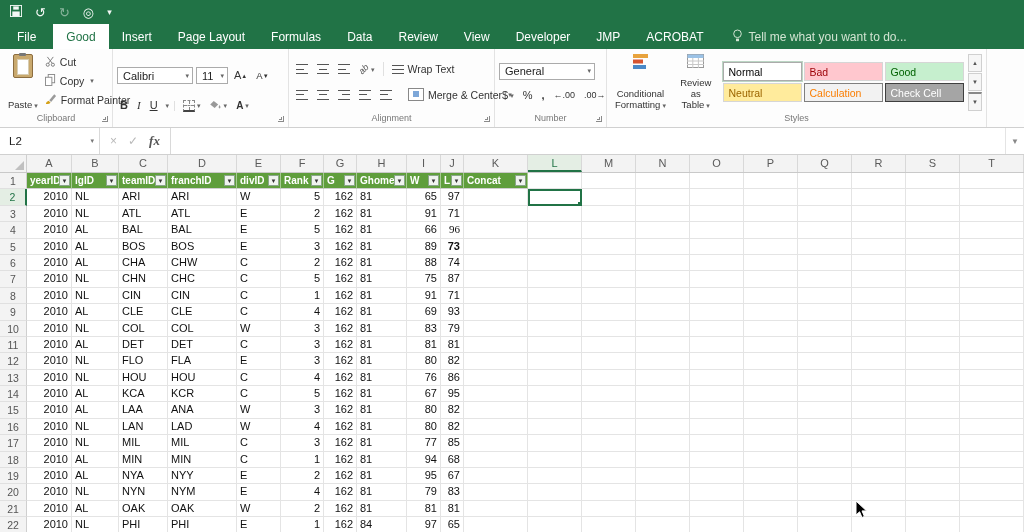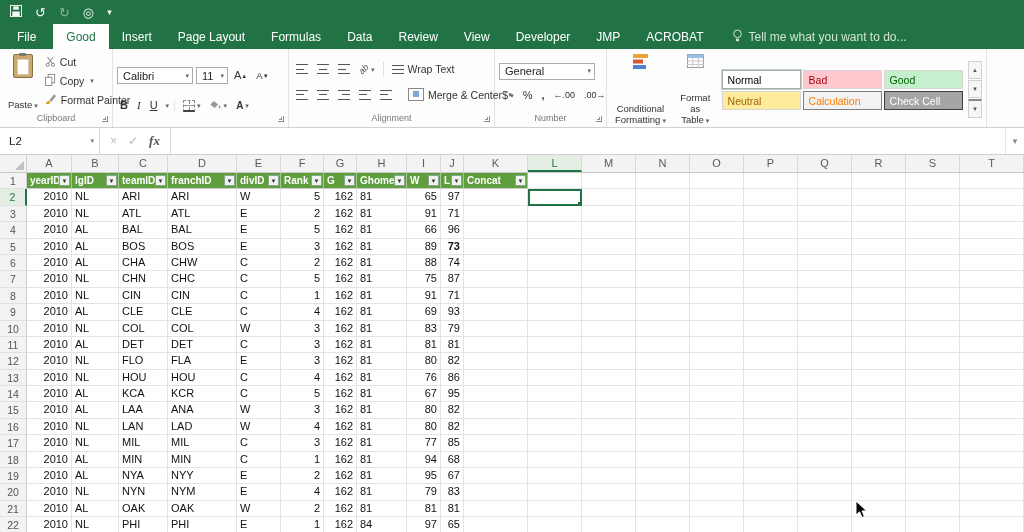--- a/index.html
+++ b/index.html
@@ -337,36 +337,37 @@
               <rect y="11" width="13" height="4" fill="#4a89c8"></rect>
             </svg></span>
         <div><span>Conditional</span><br><span>Formatting</span><span class="dd">▾</span></div>
       </div>
       <div class="bigbtn">
         <span><svg width="17" height="14" viewBox="0 0 17 14">
               <rect x="0.5" y="0.5" width="16" height="13" fill="#fff" stroke="#999"></rect>
               <rect x="0.5" y="0.5" width="16" height="3.5" fill="#9bc2e6"></rect>
               <path d="M0 7 H17 M0 10.5 H17 M5.8 4 V14 M11.4 4 V14" stroke="#c8c8c8" fill="none"></path>
             </svg></span>
-        <div><span>Format as</span><br><span>Table</span><span class="dd">▾</span></div>
+        <div><span>Review as</span><br><span>Table</span><span class="dd">▾</span></div>
       </div>
       <div id="styles-gallery">
           <div class="style-cell sel" style="background: rgb(255, 255, 255); color: rgb(0, 0, 0); border-color: rgb(171, 171, 171);">Normal</div>
           <div class="style-cell" style="background: rgb(255, 199, 206); color: rgb(156, 0, 6);">Bad</div>
           <div class="style-cell" style="background: rgb(198, 239, 206); color: rgb(0, 97, 0);">Good</div>
           <div class="style-cell" style="background: rgb(255, 235, 156); color: rgb(156, 101, 0);">Neutral</div>
           <div class="style-cell" style="background: rgb(242, 242, 242); color: rgb(250, 125, 0); border-color: rgb(127, 127, 127);">Calculation</div>
           <div class="style-cell" style="background: rgb(165, 165, 165); color: rgb(255, 255, 255); border-color: rgb(63, 63, 63);">Check Cell</div>
         </div>
       <div class="galscroll">
         <div class="gsb">▲</div>
         <div class="gsb">▼</div>
         <div class="gsb more">▼</div>
       </div>
     </div>
+    <div class="glbl">Styles</div>
   </div>
 
   <div class="group g-ins">
     <div class="glbl"></div>
   </div>
 
 </div>
 
 <div class="fbar">
   <div class="namebox">
@@ -480,21 +481,21 @@
         <div class="rnum">4</div>
         <div class="cell ar" style="width: 45px;">2010</div>
         <div class="cell" style="width: 47px;">AL</div>
         <div class="cell" style="width: 49px;">BAL</div>
         <div class="cell" style="width: 69px;">BAL</div>
         <div class="cell" style="width: 44px;">E</div>
         <div class="cell ar" style="width: 43px;">5</div>
         <div class="cell ar" style="width: 33px;">162</div>
         <div class="cell" style="width: 50px;">81</div>
         <div class="cell ar" style="width: 34px;">66</div>
-        <div class="cell ar" style="width: 23px;">96</div>
+        <div class="cell ar" style="width: 23px; font-family: Liberation Serif, serif;">96</div>
         <div class="cell" style="width: 64px;"></div>
         <div class="cell" style="width: 54px;"></div>
         <div class="cell" style="width: 54px;"></div>
         <div class="cell" style="width: 54px;"></div>
         <div class="cell" style="width: 54px;"></div>
         <div class="cell" style="width: 54px;"></div>
         <div class="cell" style="width: 54px;"></div>
         <div class="cell" style="width: 54px;"></div>
         <div class="cell" style="width: 54px;"></div>
         <div class="cell" style="width: 64px;"></div>

